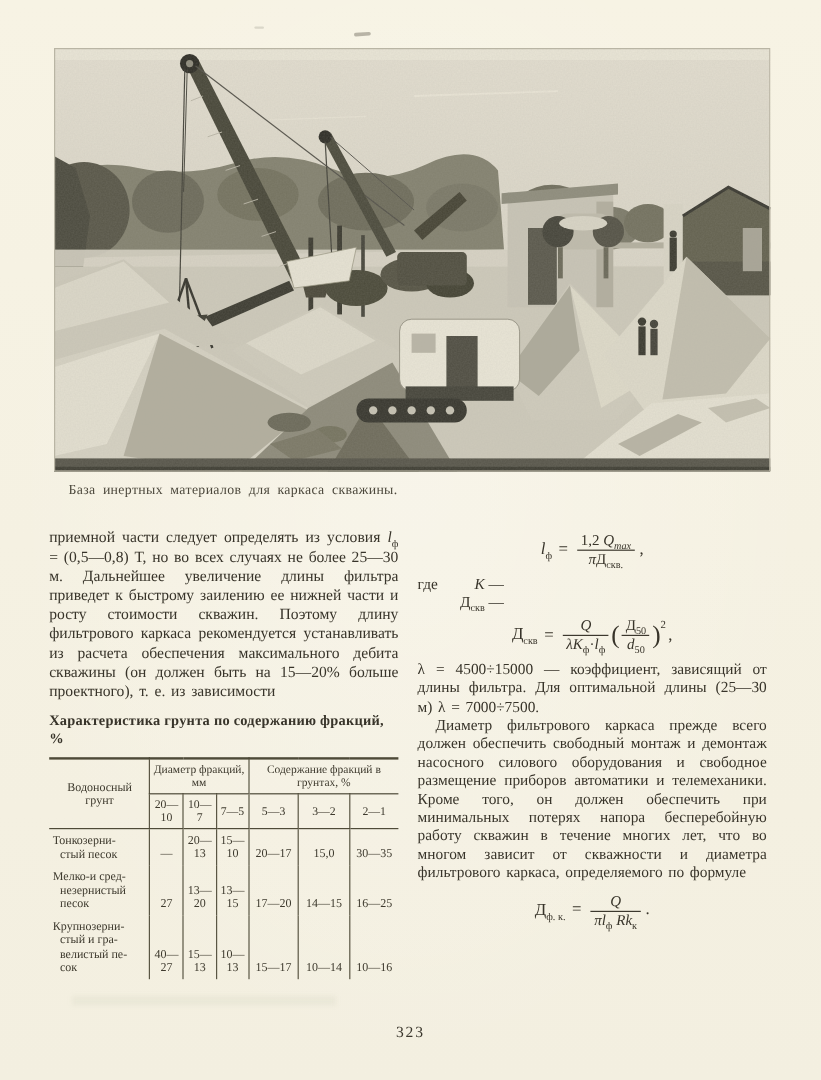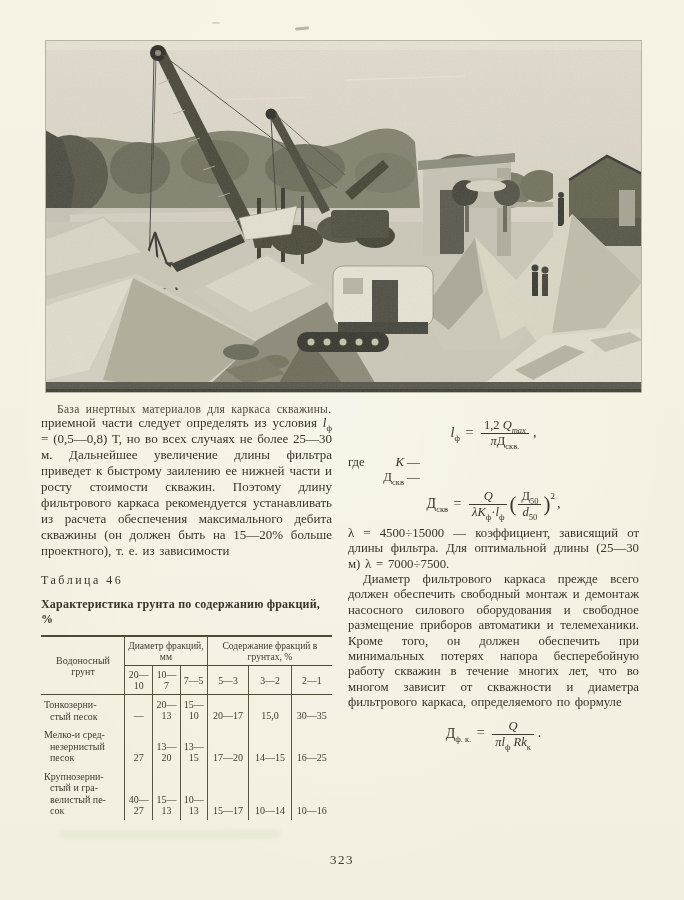--- a/index.html
+++ b/index.html
@@ -17,21 +17,21 @@
   }
   .mark { position:absolute; background:#6b6758; opacity:.45; border-radius:2px; }
   .smudge { position:absolute; background:rgba(125,135,95,0.07); filter:blur(2px); }
 
   .photo { position:absolute; left:45px; top:40px; width:597px; height:353px; }
   .photo svg { display:block; }
 
   .caption { position:absolute; left:57px; top:403px; font-size:11.5px; color:#4c483c;
     letter-spacing:.3px; word-spacing:3px; }
 
-  .columns { position:absolute; left:41px; top:415px; width:606px; display:flex; gap:16px; }
+  .columns { position:absolute; left:41px; top:440px; width:606px; display:flex; gap:16px; }
   .col { width:291px; }
 
   .body-text { margin:0; font-size:13px; line-height:16px; text-align:justify; text-align-last:left;
     word-spacing:1.5px; }
   .lat { font-style:italic; }
   .up { font-style:normal; }
   sub { font-size:8.5px; line-height:0; }
 
   .tbl-label { margin-top:14px; font-size:12px; letter-spacing:2.5px; }
   .tbl-title { margin-top:9px; font-size:12px; font-weight:bold; line-height:15px; letter-spacing:.2px; }
@@ -224,21 +224,20 @@
   <div class="columns">
 
     <div class="col col-left">
       <p class="body-text">
         <span>приемной части следует определять из условия</span>
         <span><span class="lat">l</span><sub>ф</sub>
         <span>= (0,5—0,8) Т,</span></span>
         <span>но во всех случаях не более 25—30 м. Дальнейшее увеличение длины фильтра приведет к быстрому заилению ее нижней части и росту стоимости скважин. Поэтому длину фильтрового каркаса рекомендуется устанавливать из расчета обеспечения максимального дебита скважины (он должен быть на 15—20% больше проектного), т. е. из зависимости</span>
       </p>
 
-      <div class="tbl-label">Таблица 46</div>
       <div class="tbl-title">Характеристика грунта по содержанию фракций, %</div>
 
       <table>
         <thead>
           <tr>
             <th class="stub" rowspan="2">Водоносный грунт</th>
             <th class="grp" colspan="3">Диаметр фракций, мм</th>
             <th class="grp" colspan="3">Содержание фракций в грунтах, %</th>
           </tr>
           <tr class="sub">

